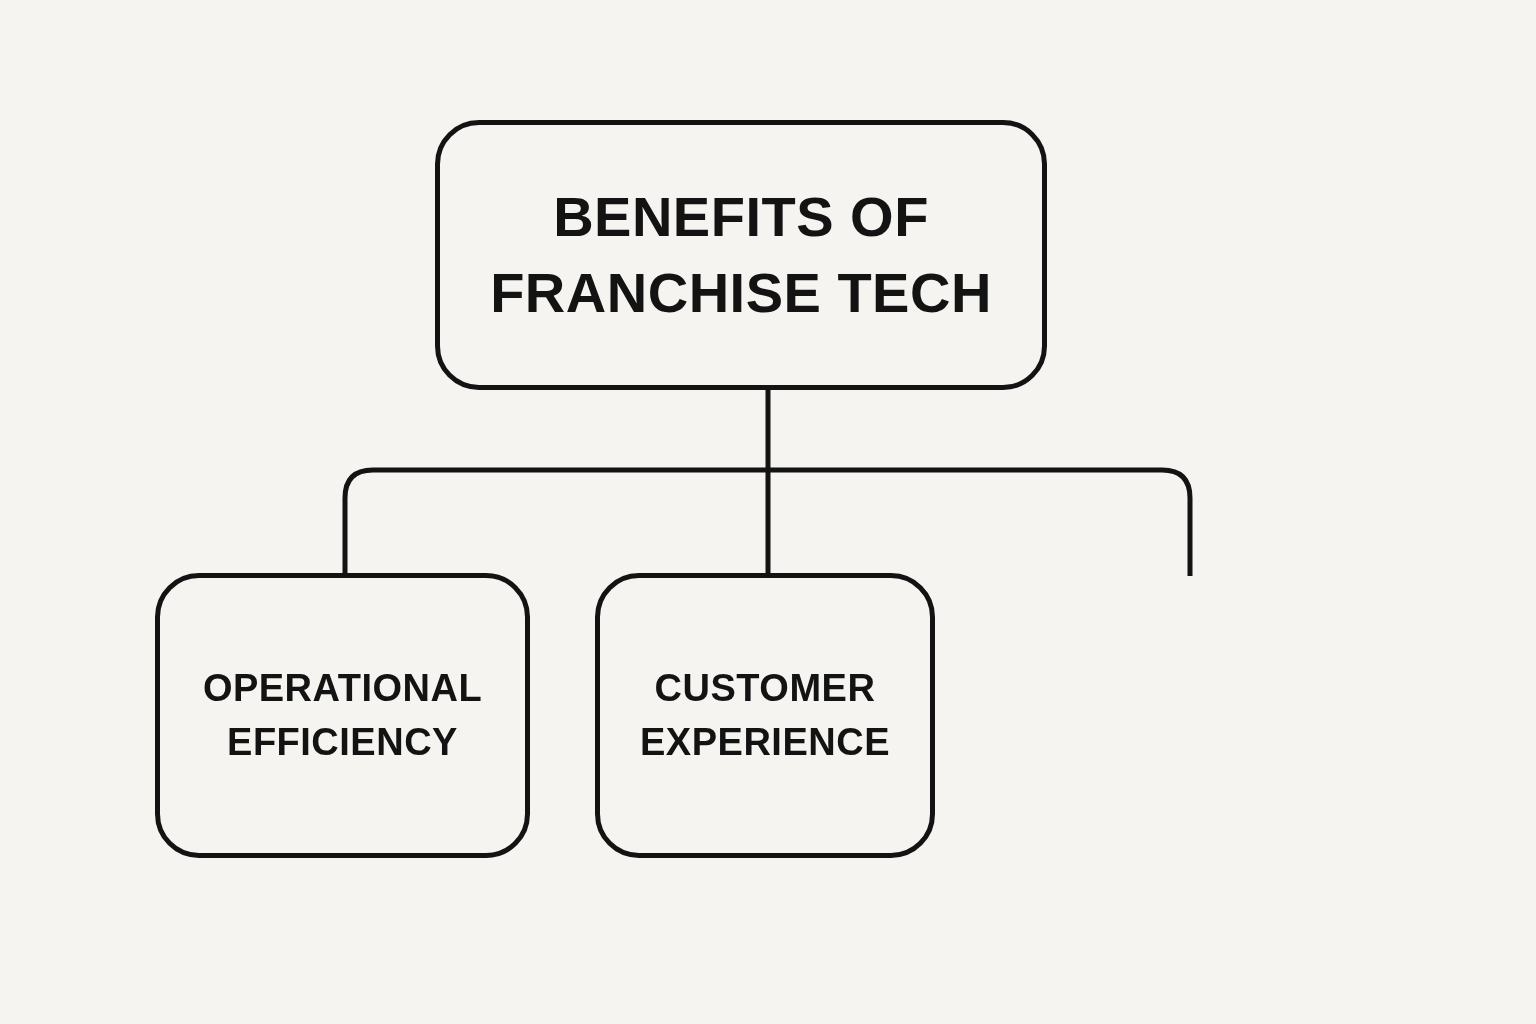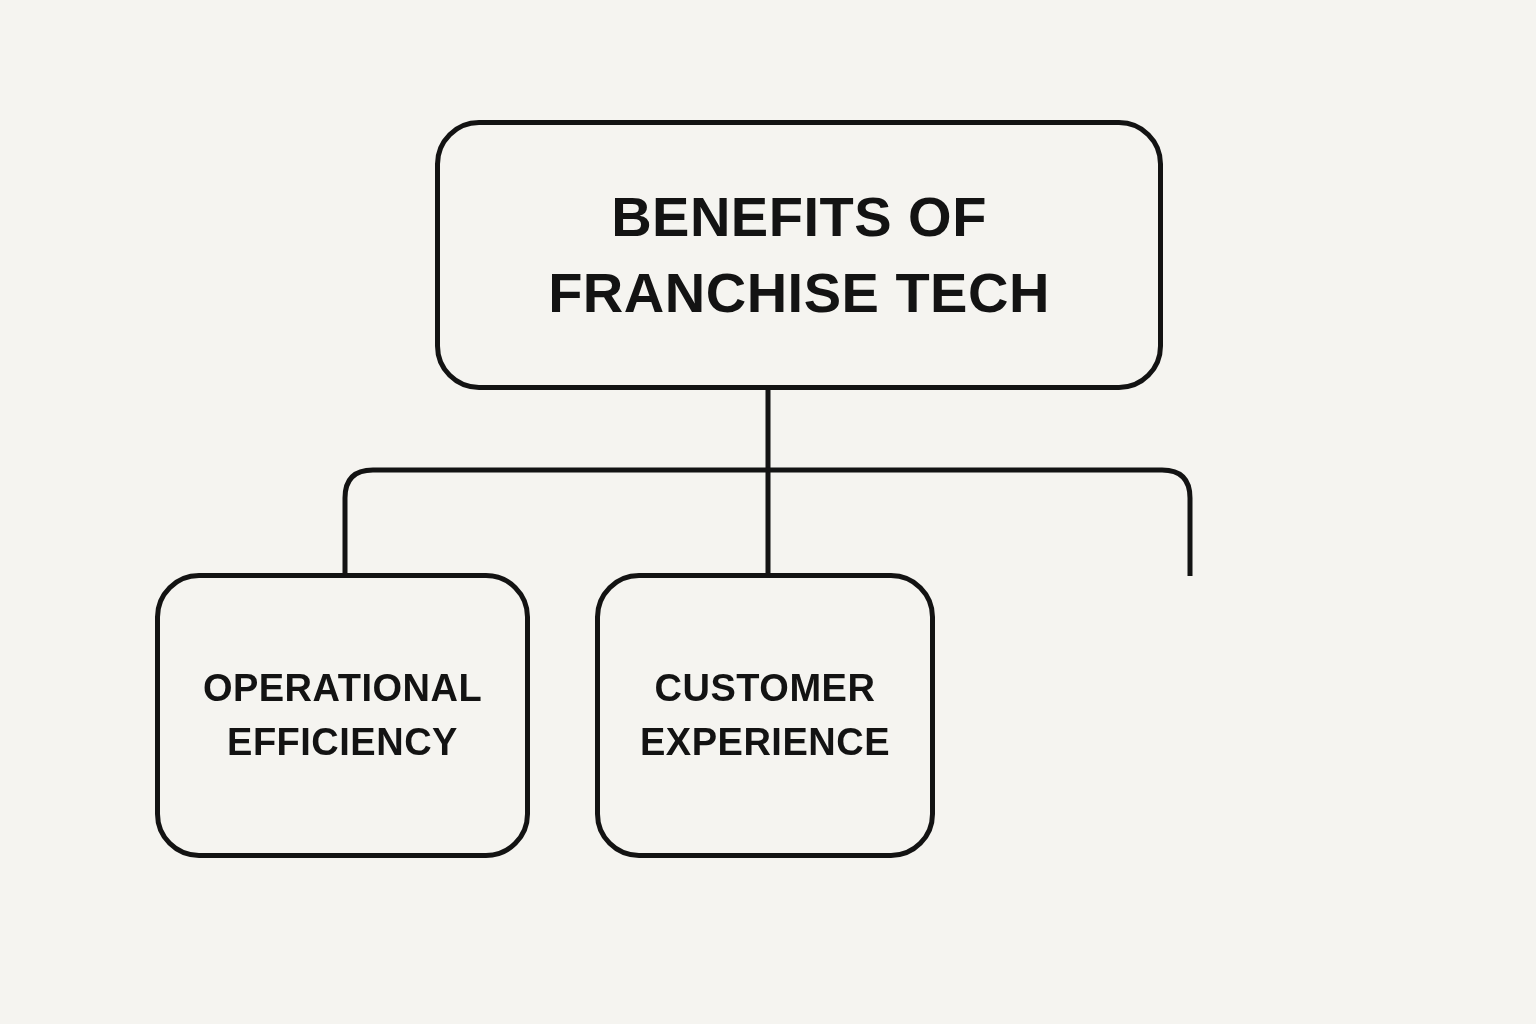--- a/index.html
+++ b/index.html
@@ -40,21 +40,21 @@
   }
   .node .label {
     white-space: pre-line;
     font-weight: 800;
     color: #131313;
     letter-spacing: 0.5px;
   }
   .node.root {
     left: 435px;
     top: 120px;
-    width: 728px;
+    width: 612px;
     height: 270px;
   }
   .node.root .label {
     font-size: 56px;
     line-height: 1.35;
   }
   .node.child {
     top: 573px;
     height: 285px;
   }

